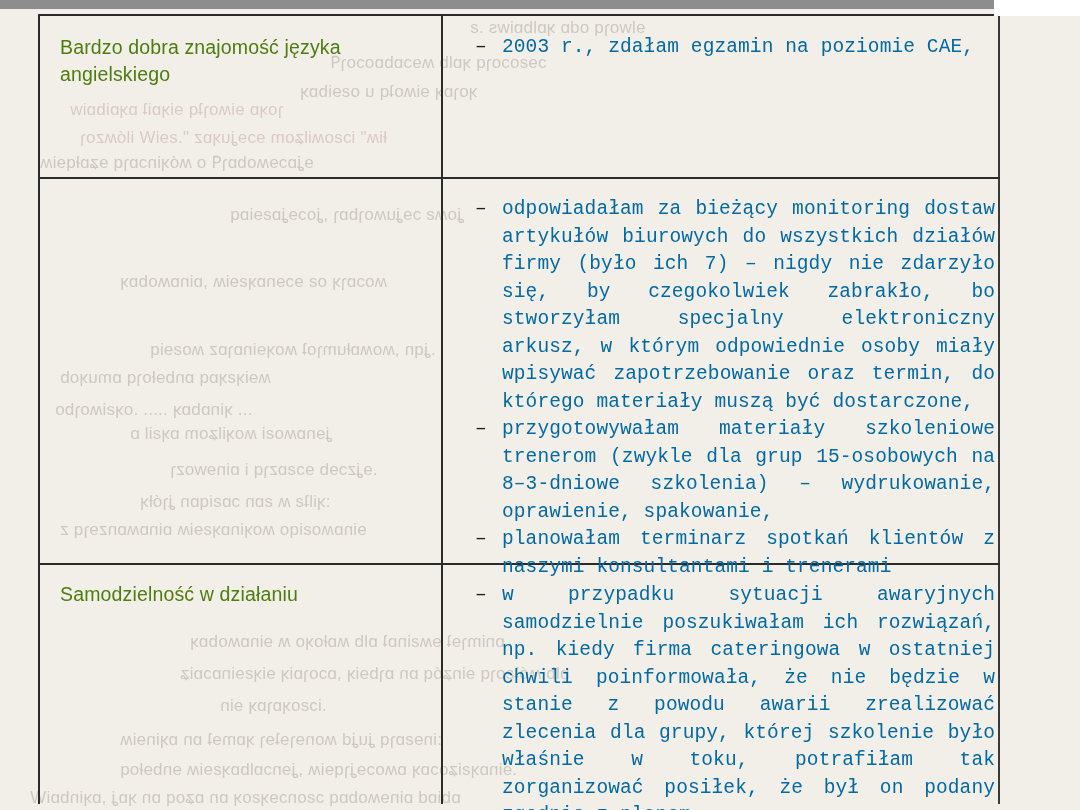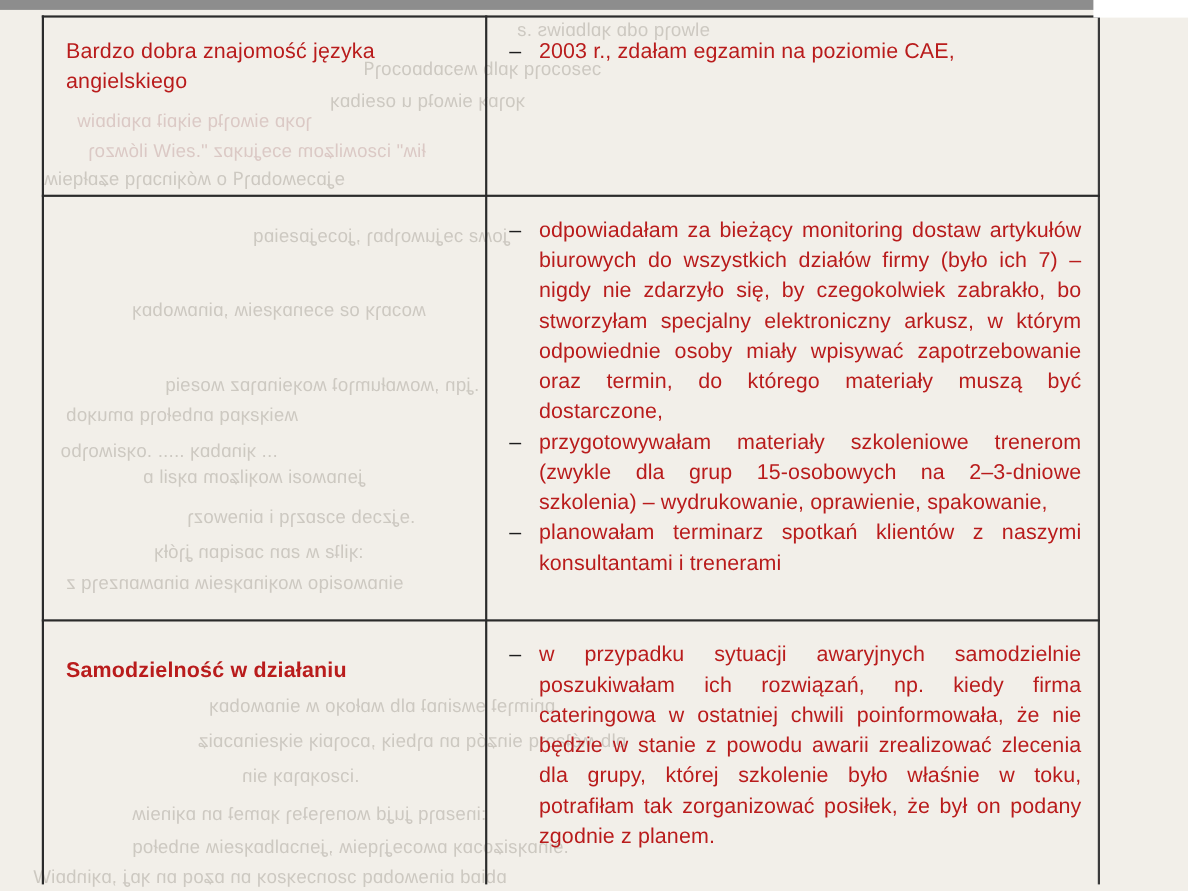--- a/index.html
+++ b/index.html
@@ -98,33 +98,34 @@
 
   .row {
     position: absolute;
     left: 0;
     width: 962px;
   }
   .cell-left {
     position: absolute;
     left: 22px;
     width: 370px;
-    color: #b91c1c;
+    color: #4d7c0f;
     font-size: 19.5px;
     line-height: 27px;
     letter-spacing: 0.15px;
   }
   .cell-right {
     position: absolute;
-    left: 425px;
+    left: 437px;
     width: 520px;
-    color: #b91c1c;
+    color: #0369a1;
     font-size: 19.5px;
     line-height: 27.5px;
     letter-spacing: 0.1px;
+    font-family: Liberation Mono, monospace;
   }
   ul.bullets {
     list-style: none;
     margin: 0;
     padding: 0;
   }
   ul.bullets > li {
     position: relative;
     padding-left: 27px;
     margin: 0 0 0 0;
@@ -191,28 +192,28 @@
         <ul class="bullets">
           <li>2003 r., zdałam egzamin na poziomie CAE,</li>
         </ul>
       </div>
     </div>
 
     <div class="row" style="top:163px; height:386px;">
       <div class="cell-right" style="top:19px;">
         <ul class="bullets">
           <li class="justified">odpowiadałam za bieżący monitoring dostaw artykułów biurowych do wszystkich działów firmy (było ich 7) – nigdy nie zdarzyło się, by czegokolwiek zabrakło, bo stworzyłam specjalny elektroniczny arkusz, w którym odpowiednie osoby miały wpisywać zapotrzebowanie oraz termin, do którego materiały muszą być dostarczone,</li>
-          <li class="justified-loose">przygotowywałam materiały szkoleniowe trenerom (zwykle dla grup 15-osobowych na 2–3-dniowe szkolenia) – wydrukowanie, oprawienie, spakowanie,</li>
+          <li class="justified-loose">przygotowywałam materiały szkoleniowe trenerom (zwykle dla grup 15-osobowych na 8–3-dniowe szkolenia) – wydrukowanie, oprawienie, spakowanie,</li>
           <li class="justified">planowałam terminarz spotkań klientów z naszymi konsultantami i trenerami</li>
         </ul>
       </div>
     </div>
 
     <div class="row" style="top:549px; height:241px;">
-      <div class="cell-left" style="top:33px;font-weight:bold;">Samodzielność w działaniu</div>
+      <div class="cell-left" style="top:18px;">Samodzielność w działaniu</div>
       <div class="cell-right" style="top:19px;">
         <ul class="bullets">
           <li class="justified">w przypadku sytuacji awaryjnych samodzielnie poszukiwałam ich rozwiązań, np. kiedy firma cateringowa w ostatniej chwili poinformowała, że nie będzie w stanie z powodu awarii zrealizować zlecenia dla grupy, której szkolenie było właśnie w toku, potrafiłam tak zorganizować posiłek, że był on podany zgodnie z planem.</li>
         </ul>
       </div>
     </div>
 
   </div>
 </div>
 

